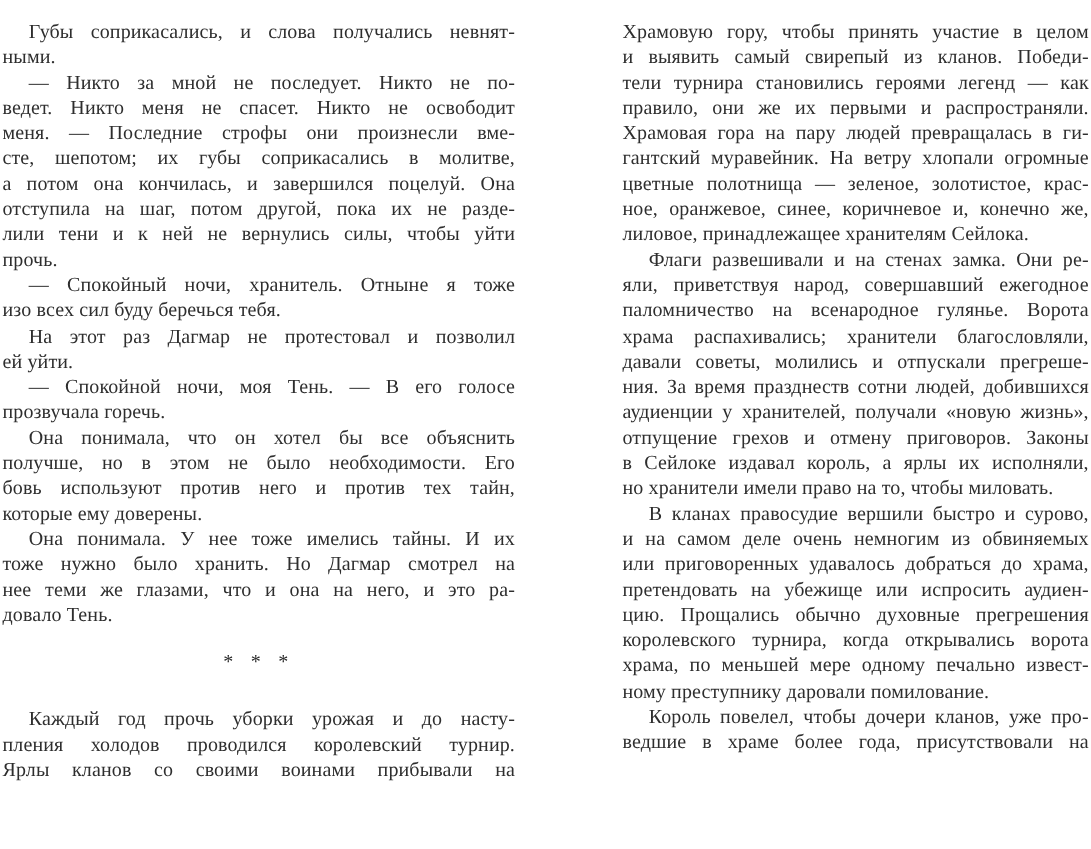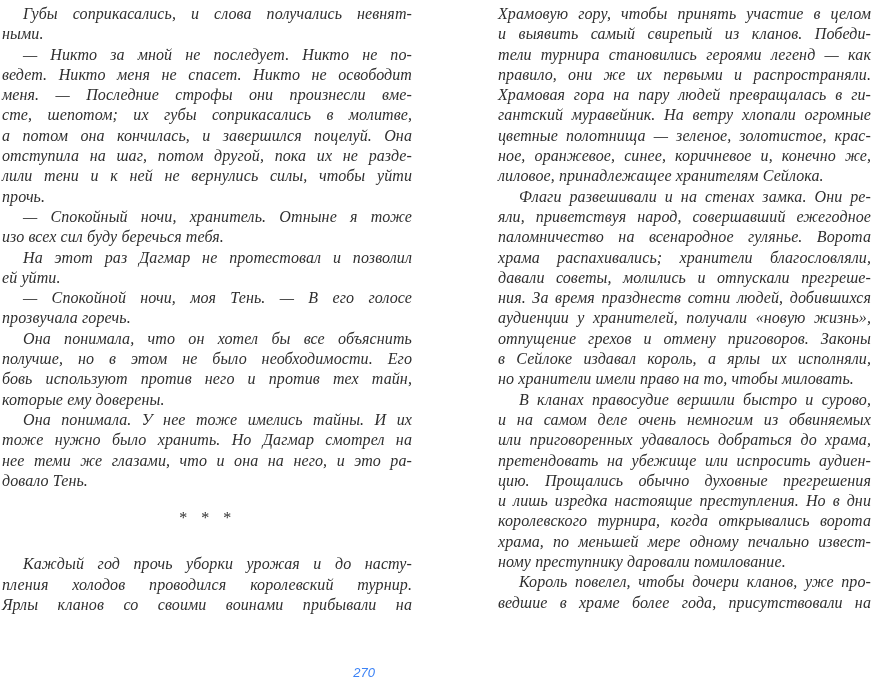--- a/index.html
+++ b/index.html
@@ -13,22 +13,21 @@
   .spread {
     position: relative;
     width: 873px;
     height: 679px;
     background: #ffffff;
     font-family: "Liberation Serif", "DejaVu Serif", serif;
     color: #2e2e2e;
   }
   .page {
     position: absolute;
-    top: 4px;
-    font-style: italic;
+    top: 16px;
   }
   .page-left  { left: 2px;   width: 410px; }
   .page-right { left: 498px; width: 373px; }
   .line {
     font-size: 16px;
     line-height: 20.3px;
     text-align: right;
     text-align-last: left;
     white-space: normal;
     letter-spacing: 0.1px;
@@ -115,21 +114,20 @@
         <div class="line fill">ния. За время празднеств сотни людей, добившихся</div>
         <div class="line fill">аудиенции у хранителей, получали «новую жизнь»,</div>
         <div class="line fill">отпущение грехов и отмену приговоров. Законы</div>
         <div class="line fill">в Сейлоке издавал король, а ярлы их исполняли,</div>
         <div class="line">но хранители имели право на то, чтобы миловать.</div>
         <div class="line fill indent">В кланах правосудие вершили быстро и сурово,</div>
         <div class="line fill">и на самом деле очень немногим из обвиняемых</div>
         <div class="line fill">или приговоренных удавалось добраться до храма,</div>
         <div class="line fill">претендовать на убежище или испросить аудиен-</div>
         <div class="line fill">цию. Прощались обычно духовные прегрешения</div>
-        <div class="line fill">и лишь изредка настоящие преступления. Но в дни</div>
         <div class="line fill">королевского турнира, когда открывались ворота</div>
         <div class="line fill">храма, по меньшей мере одному печально извест-</div>
         <div class="line">ному преступнику даровали помилование.</div>
         <div class="line fill indent">Король повелел, чтобы дочери кланов, уже про-</div>
         <div class="line fill">ведшие в храме более года, присутствовали на</div>
       </div>
     <div class="folio">271</div>
   </section>
 
 </main>

